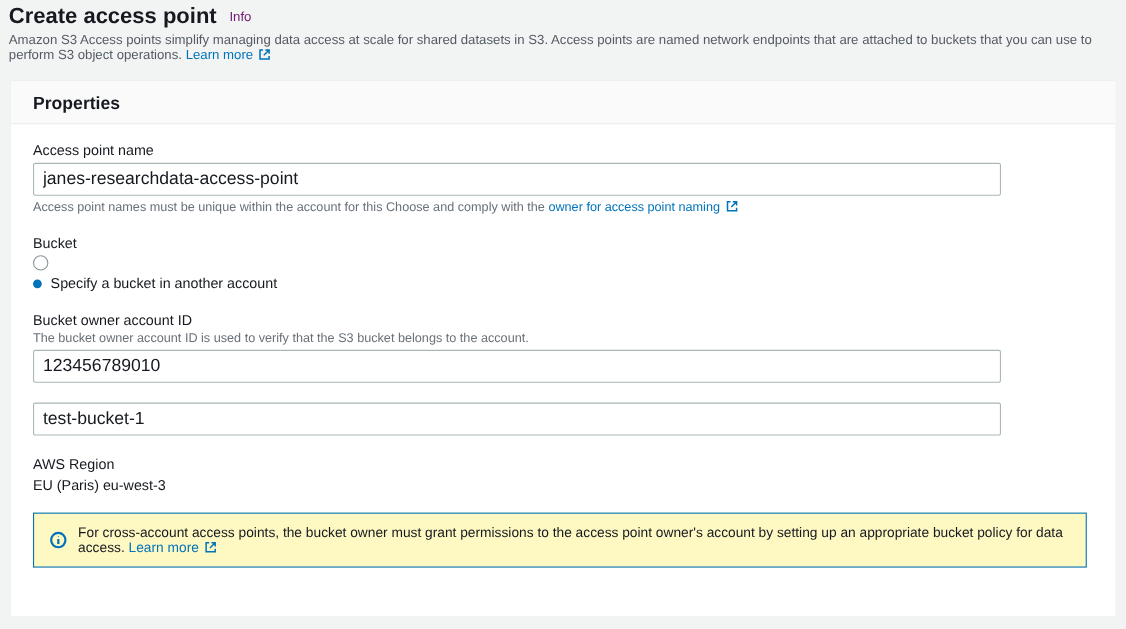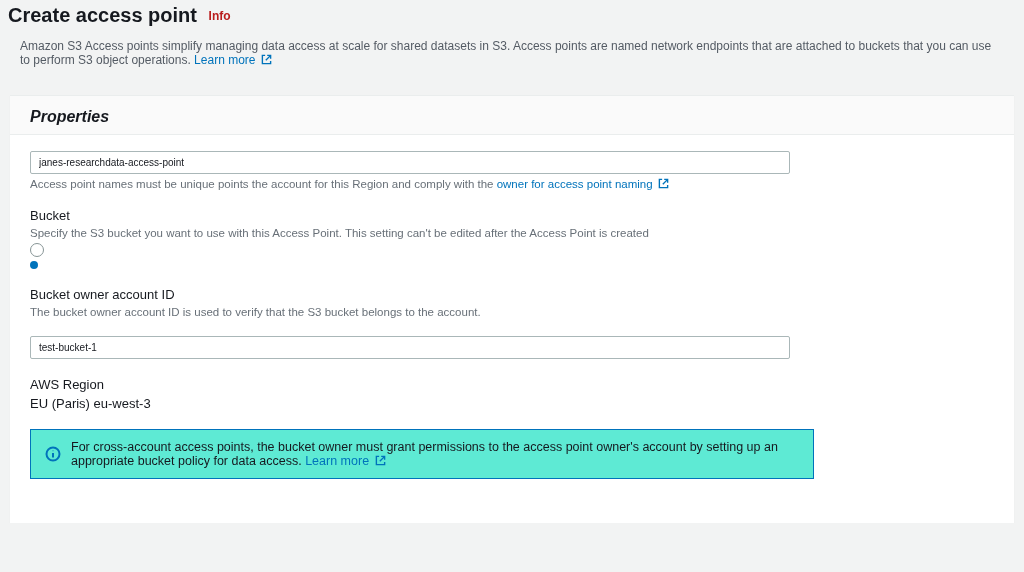--- a/index.html
+++ b/index.html
@@ -16,30 +16,30 @@
     background: #f2f3f3;
   }
   .page-title {
     font-size: 20px;
     font-weight: 600;
     color: #16191f;
     margin: 0 0 2px 0;
   }
   .page-title .info-link {
     font-size: 12px;
-    font-weight: 700;
-    color: #b91c1c;
+    font-weight: 400;
+    color: #701a75;
     margin-left: 6px;
     vertical-align: 2px;
     cursor: pointer;
   }
   .page-desc {
     font-size: 12px;
     color: #545b64;
-    margin: 12px;
+    margin: 0;
   }
   .page-desc a {
     color: #0073bb;
     text-decoration: none;
     cursor: pointer;
   }
   .ext-icon {
     width: 11px;
     height: 11px;
     display: inline-block;
@@ -58,21 +58,20 @@
   .panel-header {
     padding: 12px 20px 8px 20px;
     border-bottom: 1px solid #eaeded;
     background: #fafafa;
   }
   .panel-header h2 {
     font-size: 16px;
     font-weight: 700;
     margin: 0;
     color: #16191f;
-    font-style: italic;
   }
   .panel-body {
     padding: 16px 20px 24px 20px;
   }
   .field {
     margin-bottom: 18px;
   }
   .field-label {
     font-size: 13px;
     font-weight: 400;
@@ -84,24 +83,24 @@
     font-size: 11.5px;
     color: #687078;
     margin: 0 0 4px 0;
   }
   .field-hint a {
     color: #0073bb;
     cursor: pointer;
     text-decoration: none;
   }
   .text-input {
-    width: 760px;
+    width: 880px;
     max-width: 100%;
     padding: 5px 8px;
-    font-size: 10px;
+    font-size: 16px;
     border: 1px solid #aab7b8;
     border-radius: 2px;
     color: #16191f;
     background: #fff;
   }
   .text-input + .field-hint { margin-top: 4px; }
   .radio-row {
     display: flex;
     align-items: center;
     margin: 4px 0;
@@ -125,26 +124,26 @@
     font-size: 13px;
     color: #16191f;
   }
   .static-value {
     font-size: 13px;
     color: #16191f;
     margin-top: 2px;
   }
   .alert {
     border: 1px solid #0073bb;
-    background: #5eead4;
+    background: #fef9c3;
     padding: 10px 14px;
     display: flex;
     align-items: center;
     margin: 12px 0 20px 0;
-    width: 784px;
+    width: 958px;
     max-width: 100%;
   }
   .alert .info-icon {
     width: 16px;
     height: 16px;
     flex-shrink: 0;
     margin-right: 10px;
     stroke: #0073bb;
     fill: none;
     stroke-width: 2;
@@ -174,46 +173,48 @@
   </p>
 </div>
 
 <div class="panel">
   <div class="panel-header">
     <h2>Properties</h2>
   </div>
   <div class="panel-body">
 
     <div class="field">
+      <label class="field-label">Access point name</label>
       <input class="text-input" type="text" value="janes-researchdata-access-point" style="">
       <p class="field-hint">
-        <span>Access point names must be unique points the account for this Region and comply with the </span>
+        <span>Access point names must be unique within the account for this Choose and comply with the </span>
         <a>
           <span>owner for access point naming</span>
           <svg class="ext-icon" viewBox="0 0 16 16">
               <path d="M6 2H2v12h12v-4M9 2h5v5M14 2L7 9"></path>
             </svg>
         </a>
       </p>
     </div>
 
     <div class="field">
       <label class="field-label">Bucket</label>
-      <p class="field-hint">Specify the S3 bucket you want to use with this Access Point. This setting can't be edited after the Access Point is created</p>
       <div class="radio-row">
         <span class="radio-circle radio-unchecked"></span>
       </div>
       <div class="radio-row">
         <span class="radio-circle radio-checked"></span>
+        <span class="radio-label">Specify a bucket in another account</span>
       </div>
     </div>
 
     <div class="field">
       <label class="field-label">Bucket owner account ID</label>
       <p class="field-hint">The bucket owner account ID is used to verify that the S3 bucket belongs to the account.</p>
+      <input class="text-input" type="text" value="123456789010" style="">
     </div>
 
     <div class="field">
       <input class="text-input" type="text" value="test-bucket-1" style="">
     </div>
 
     <div class="field">
       <label class="field-label">AWS Region</label>
       <div class="static-value">EU (Paris) eu-west-3</div>
     </div>

